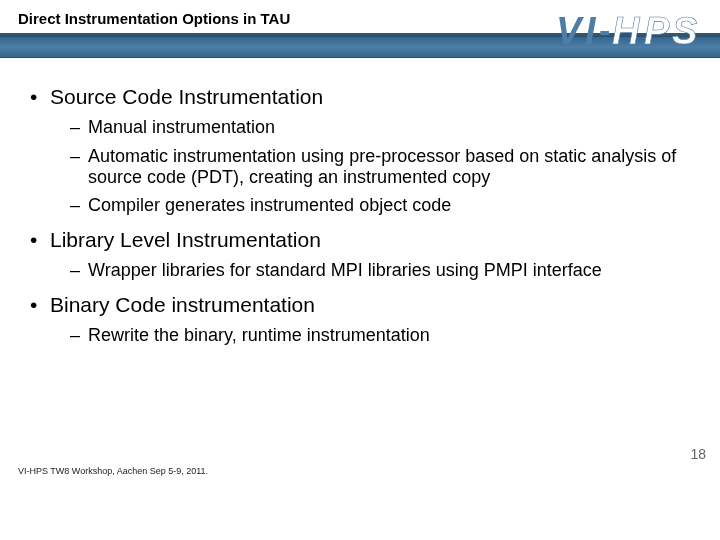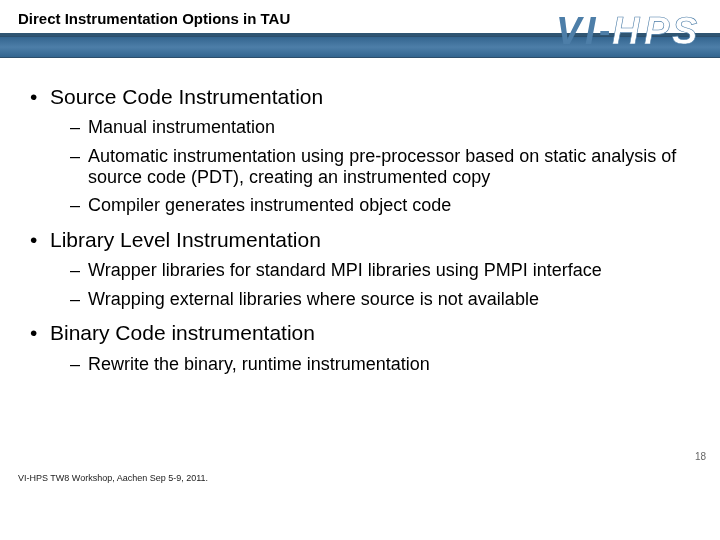--- a/index.html
+++ b/index.html
@@ -10,22 +10,22 @@
   .rule-dark { height: 3px; background: #2f5572; margin-top: 6px; }
   .rule-thick { height: 22px; background: #4a7aa3; background: linear-gradient(#33658f, #4d7ea8 50%, #33658f); border-top: 1px solid #2c4e6b; border-bottom: 1px solid #2c4e6b; position: relative; }
   .logo { position: absolute; right: 14px; top: 8px; }
   .content { padding: 15px 38px 0 22px; font-size: 17px; line-height: 1.15; }
   ul { list-style: none; }
   li { list-style: none; }
   .b1 { font-size: 21px; margin: 12px 0 6px 0; padding-left: 28px; position: relative; }
   .b1::before { content: "•"; position: absolute; left: 8px; top: 0; }
   .b2 { font-size: 18px; margin: 8px 0 6px 0; padding-left: 66px; position: relative; }
   .b2::before { content: "–"; position: absolute; left: 48px; top: 0; }
-  .footer { position: absolute; bottom: 1px; left: 18px; font-size: 9px; color: #222; }
-  .pagenum { position: absolute; bottom: 22px; right: 14px; font-size: 10px; color: #666; margin-left: 12px; }
+  .footer { position: absolute; bottom: 8px; left: 18px; font-size: 9px; color: #222; }
+  .pagenum { position: absolute; bottom: 22px; right: 14px; font-size: 14px; color: #666; margin-left: 12px; }
 </style>
 </head>
 <body>
 <div class="slide">
 
 <div class="header">
   <div class="title">Direct Instrumentation Options in TAU</div>
 </div>
 <div class="rule-dark"></div>
 <div class="rule-thick"></div>
@@ -42,21 +42,20 @@
 </div>
 
 <div class="content">
   <ul>
     <li class="b1">Source Code Instrumentation</li>
     <li class="b2">Manual instrumentation</li>
     <li class="b2">Automatic instrumentation using pre-processor based on static analysis of source code (PDT), creating an instrumented copy</li>
     <li class="b2">Compiler generates instrumented object code</li>
     <li class="b1">Library Level Instrumentation</li>
     <li class="b2">Wrapper libraries for standard MPI libraries using PMPI interface</li>
-    <li class="b2">Wrapping external libraries where source is not available</li>
     <li class="b1">Binary Code instrumentation</li>
     <li class="b2">Rewrite the binary, runtime instrumentation</li>
   </ul>
 </div>
 
 <div class="footer">VI-HPS TW8 Workshop, Aachen Sep 5-9, 2011.</div>
 <div class="pagenum">18</div>
 
 </div>
 

